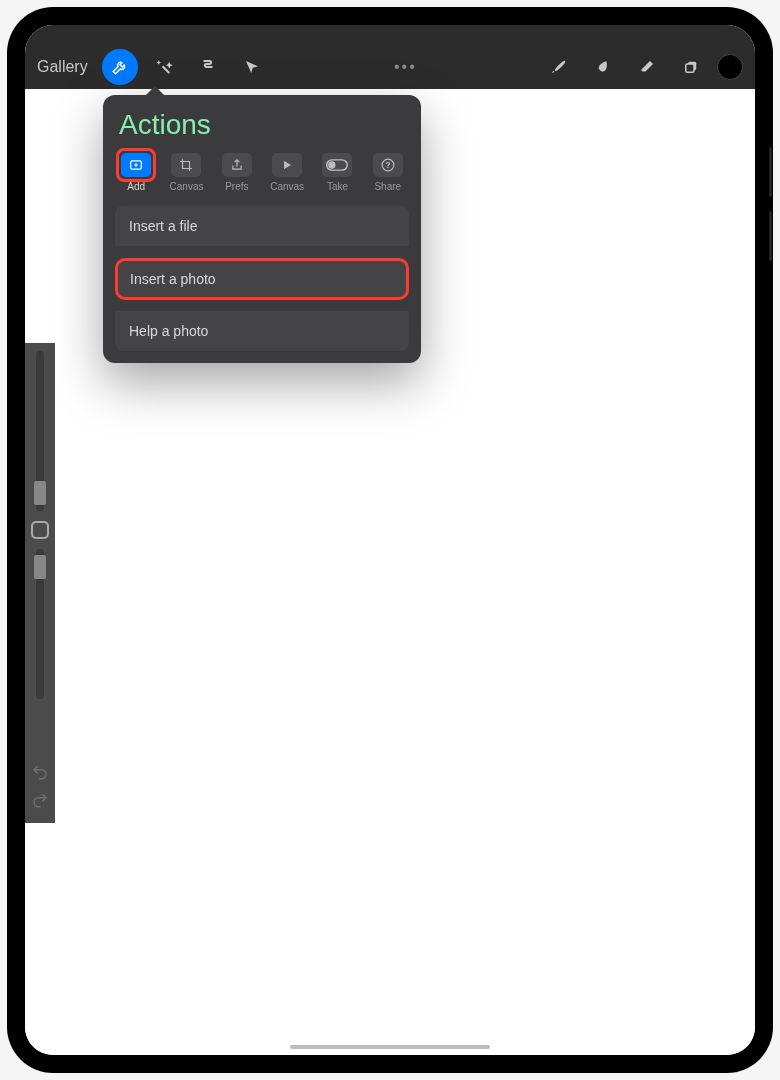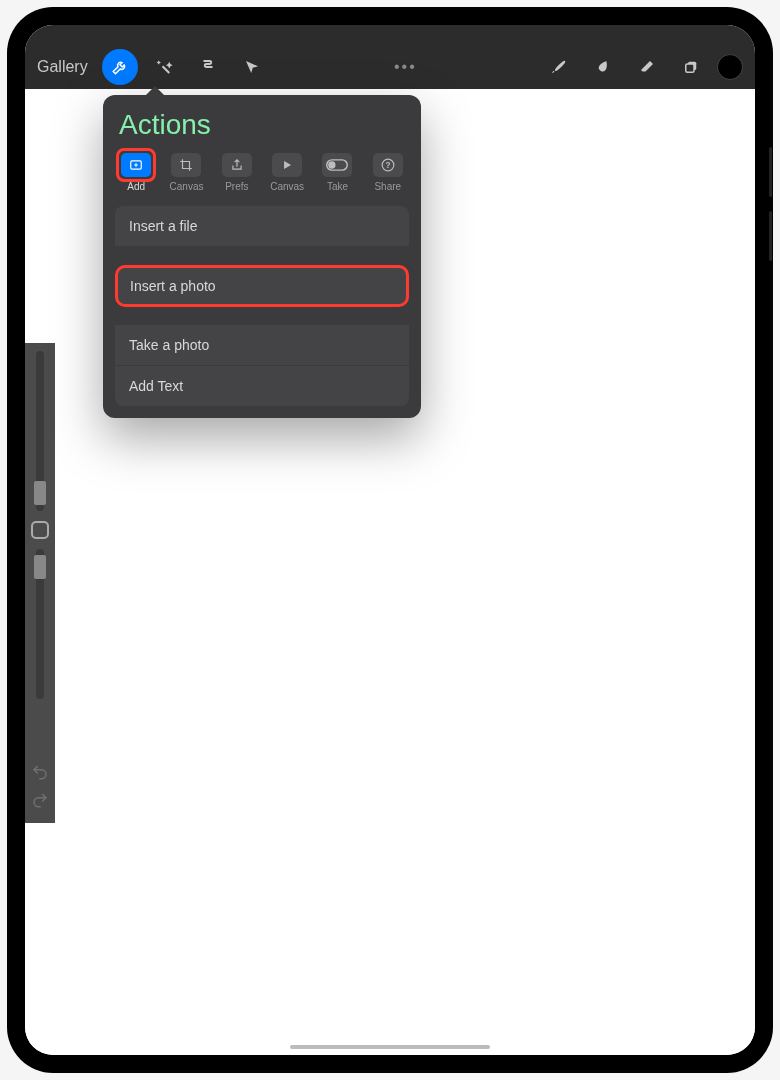--- a/index.html
+++ b/index.html
@@ -197,21 +197,21 @@
     border-bottom: 1px solid #3b3b3d;
     border-radius: 0;
   }
   .menu-item:first-child { border-top-left-radius: 8px; border-top-right-radius:8px; }
   .menu-item:last-child { border-bottom-left-radius: 8px; border-bottom-right-radius:8px; border-bottom:none;}
   .menu-item.disabled { color: #6c6c6e; }
   .menu-item.highlighted {
     border: 3px solid #ff3b30;
     border-radius: 10px;
     padding: 10px 12px;
-    margin: 18px 0;
+    margin: 11px 0;
   }
   .home-indicator {
     position:absolute;
     bottom: 6px;
     left: 50%;
     transform: translateX(-50%);
     width: 200px;
     height: 4px;
     background: #bbb;
     border-radius: 3px;
@@ -373,21 +373,20 @@
                 <text x="12" y="17" text-anchor="middle" font-size="14" font-weight="bold">?</text>
               </svg>
             </div>
           <span>Share</span>
         </div>
       </div>
 
       <div class="menu-section">
         <div class="menu-item">Insert a file</div>
         <div class="menu-item highlighted">Insert a photo</div>
-        <div class="menu-item">Take a photo</div>
-        <div class="menu-item">Add Text</div>
+        <div class="menu-item">Help a photo</div>
       </div>
 
     </div>
 
     <div class="home-indicator"></div>
   </div>
 </div>
 
 </body></html>

